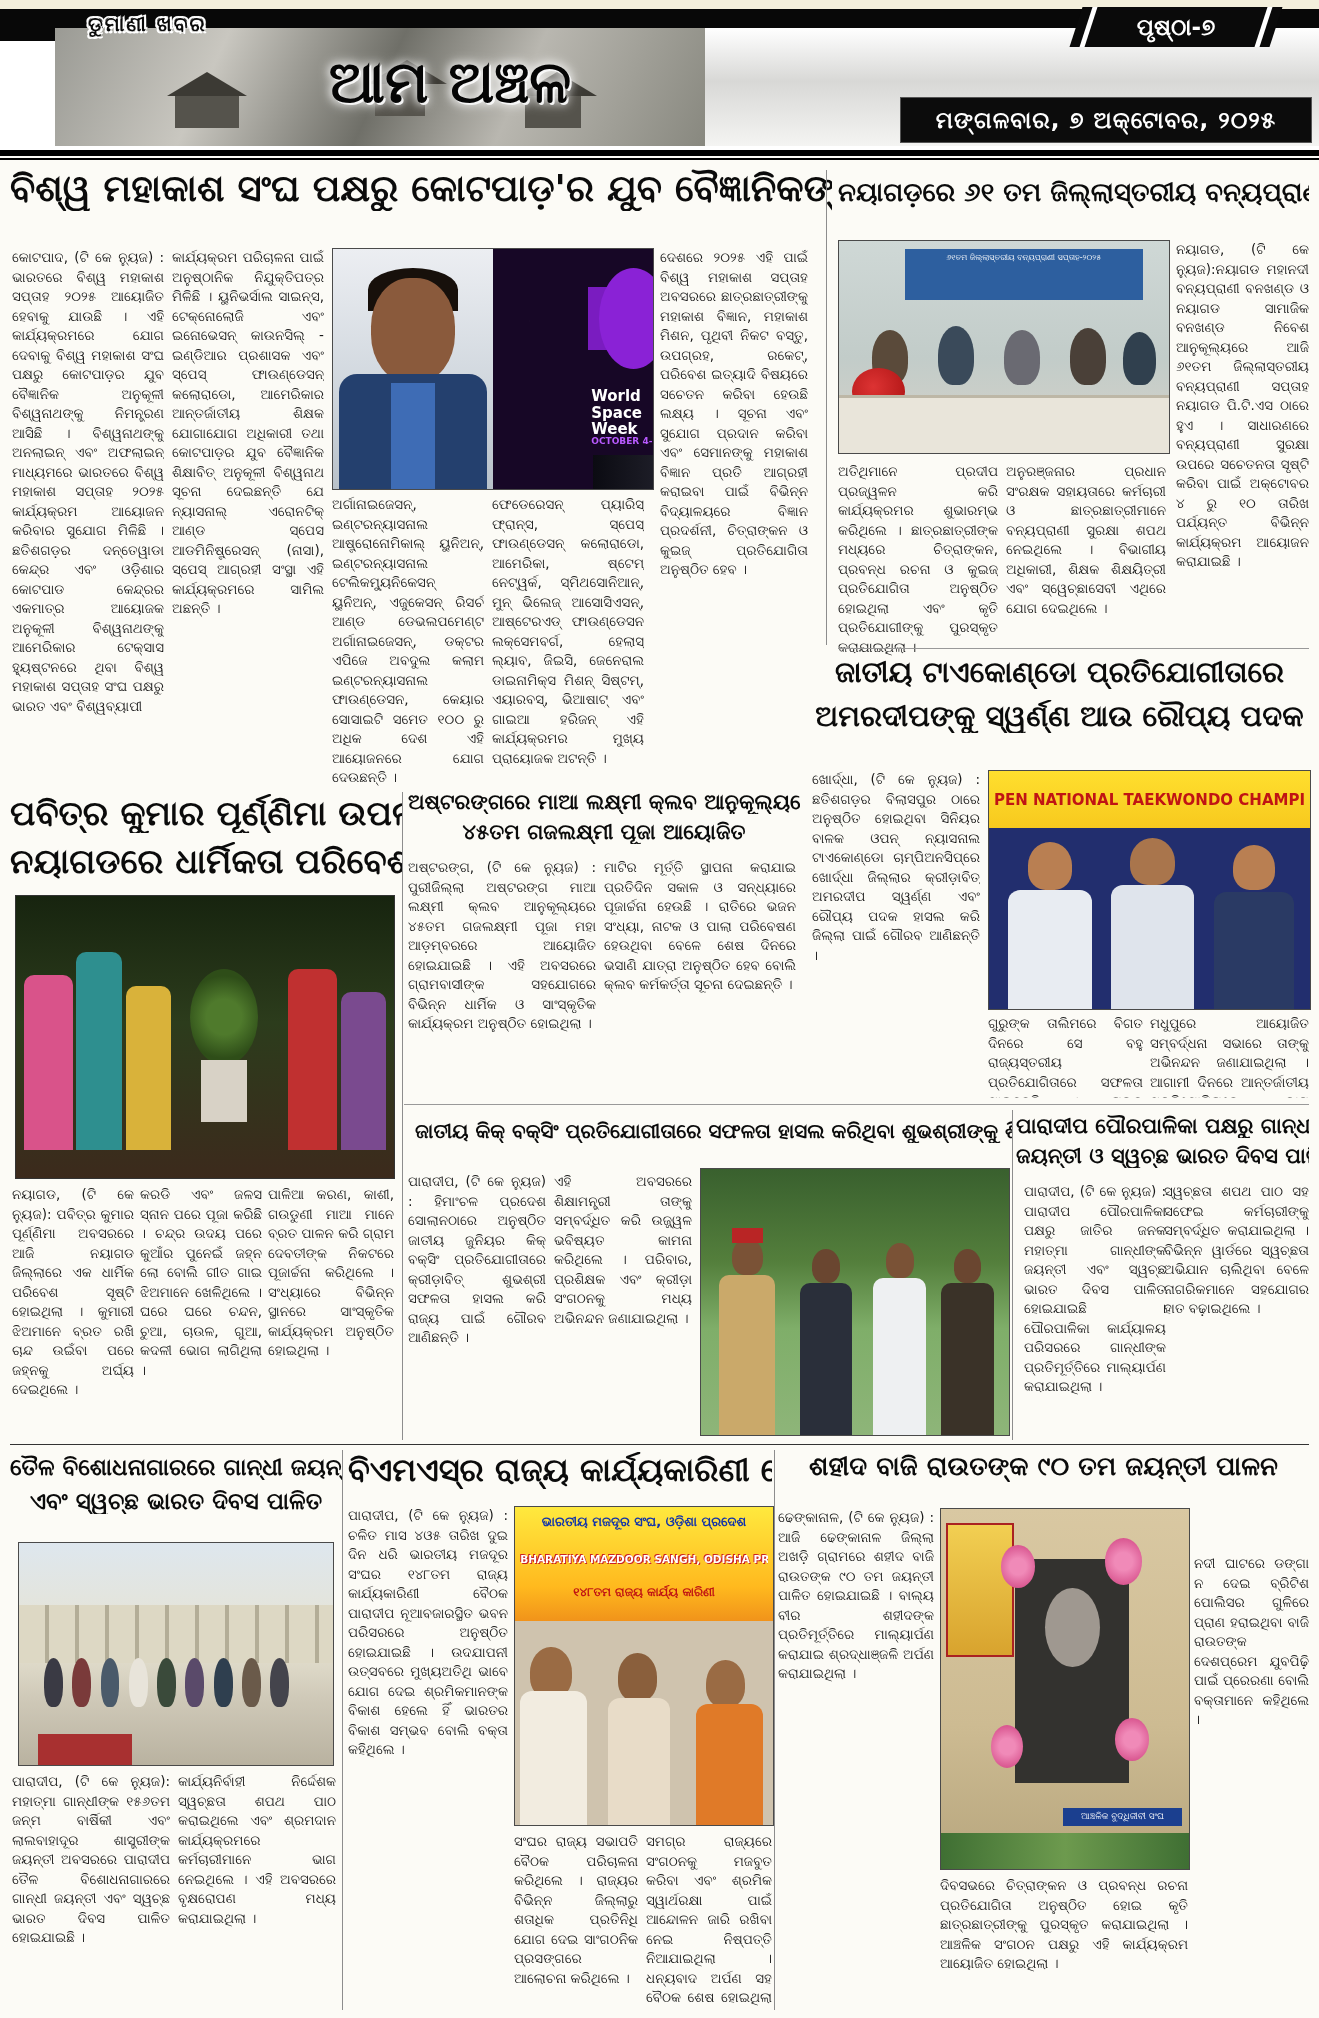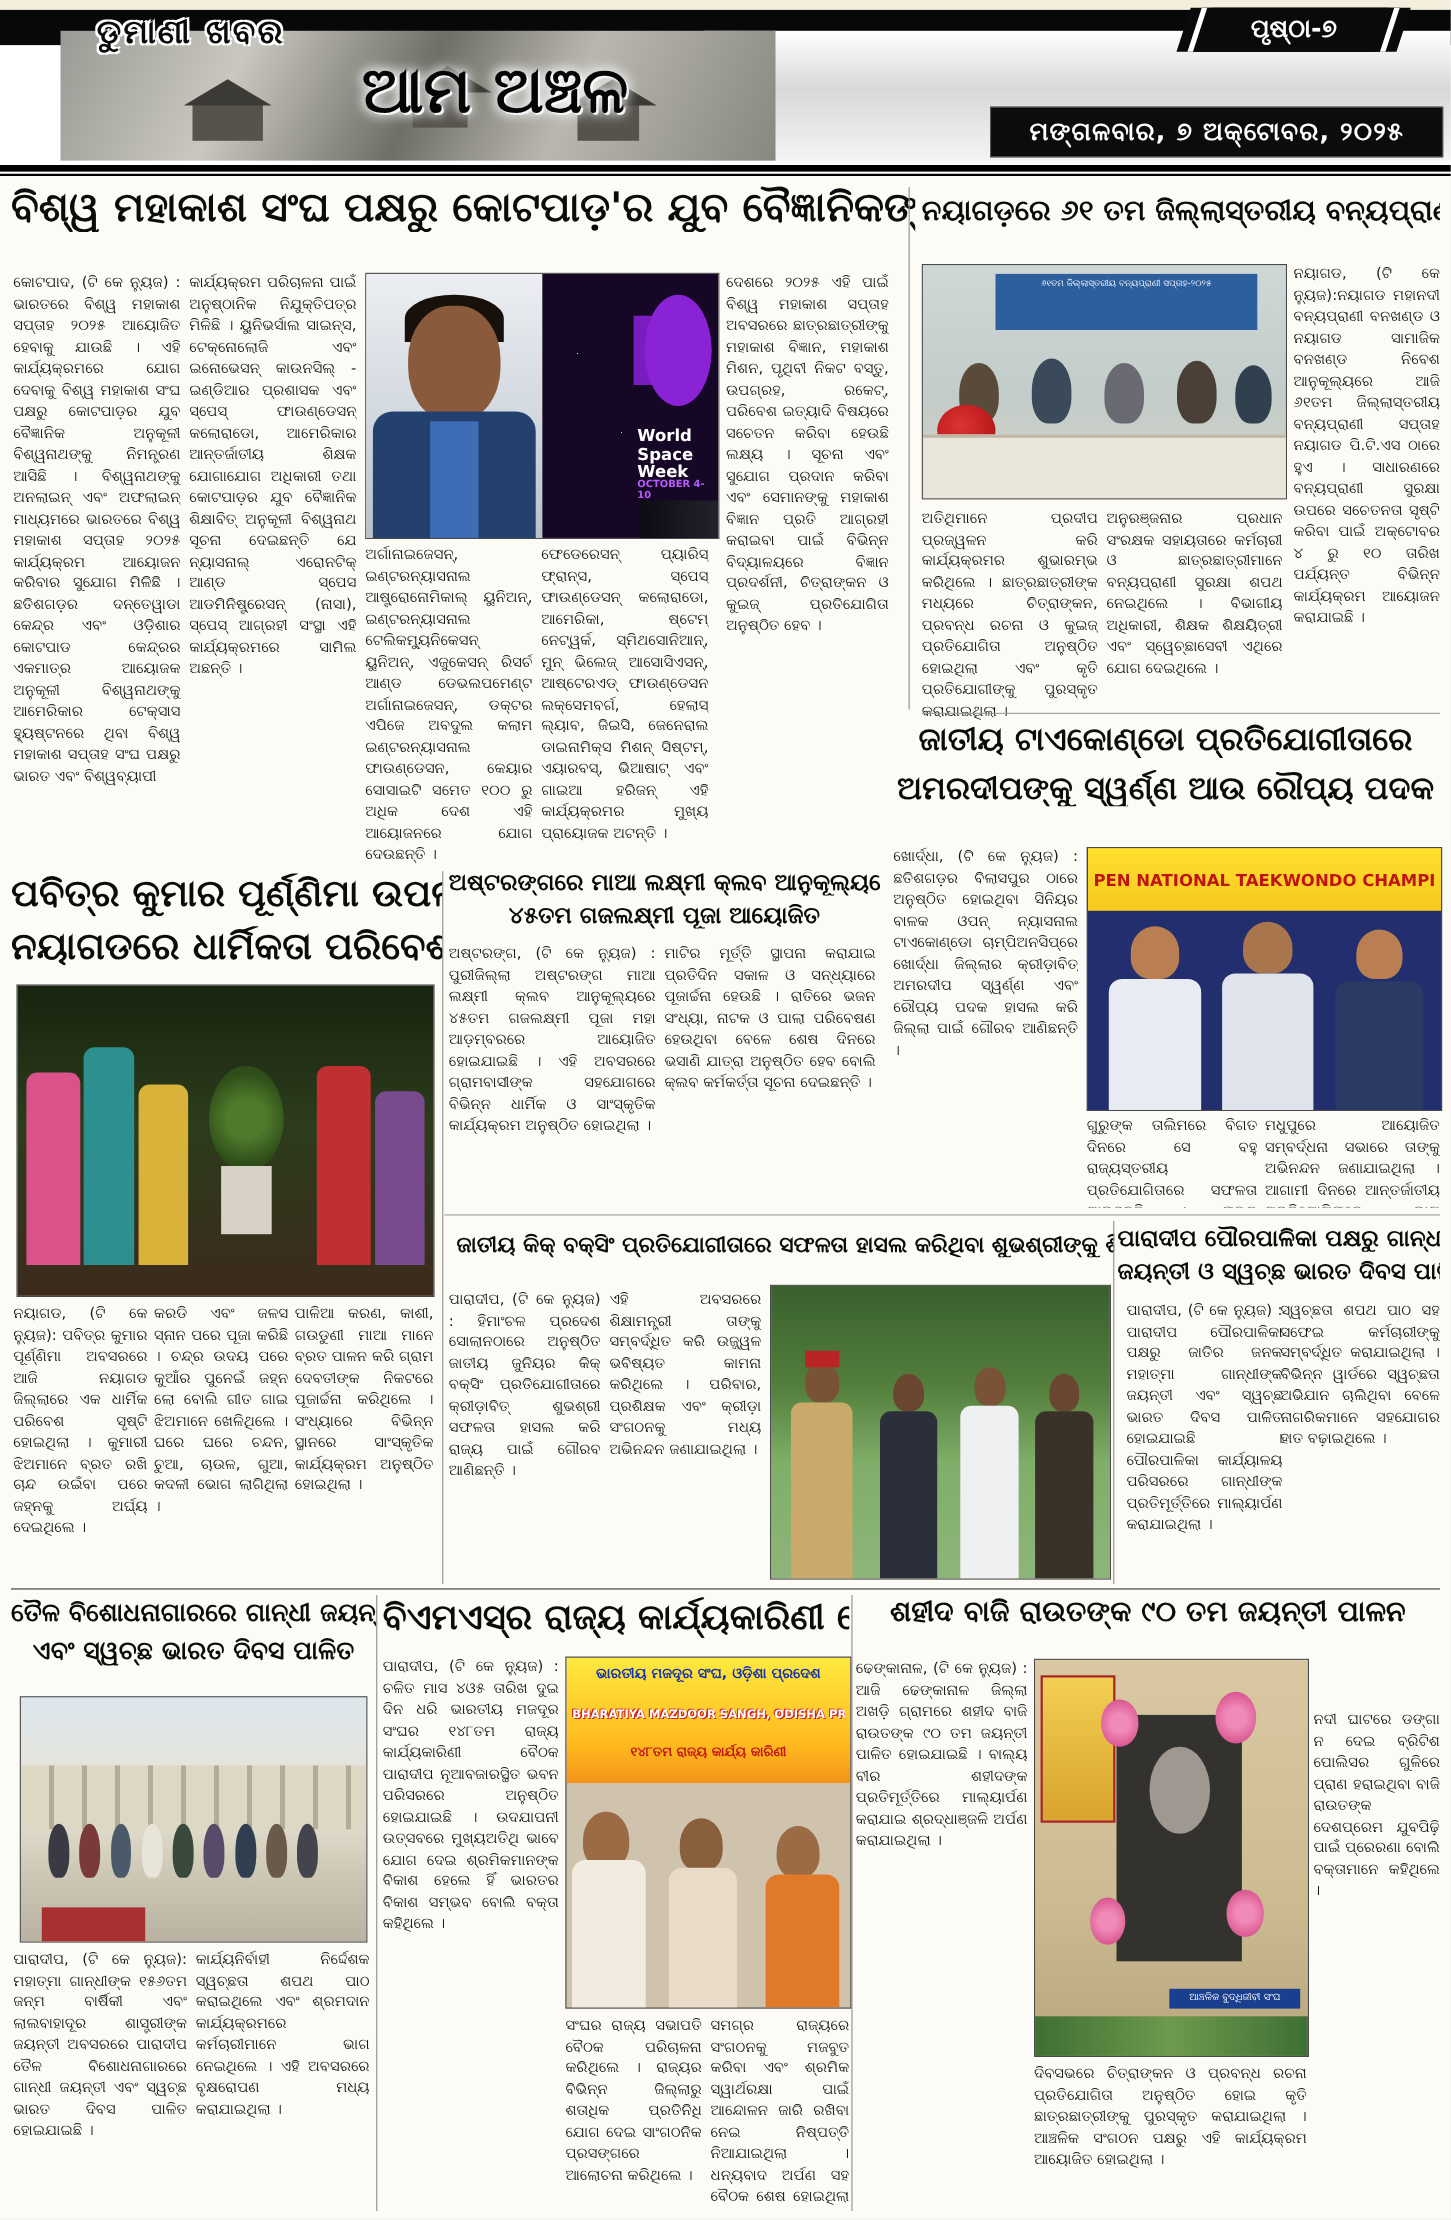--- a/index.html
+++ b/index.html
@@ -10,21 +10,21 @@
   #masthead:after{content:"";position:absolute;left:0;bottom:-10px;width:100%;height:2px;background:#000;}
   .m-topstrip{position:absolute;left:0;top:0;width:100%;height:9px;background:#f3efdc;}
   .m-blackband{position:absolute;left:0;top:9px;width:100%;height:32px;background:#080808;}
   .m-photo{position:absolute;left:55px;top:28px;width:650px;height:118px;
            background:linear-gradient(115deg,#9a9a94 0%,#c9c7c0 25%,#6f6f68 50%,#b9b7b0 70%,#88887f 100%);}
   .m-hut{position:absolute;bottom:18px;width:64px;height:34px;background:#55534c;}
   .m-hut:before{content:"";position:absolute;left:-8px;top:-22px;border-left:40px solid transparent;
                 border-right:40px solid transparent;border-bottom:24px solid #3c3a34;}
   .m-cloud{position:absolute;left:640px;top:28px;width:679px;height:118px;
            background:linear-gradient(180deg,#ffffff 0%,#d8d8d6 45%,#f4f4f2 100%);}
-  .paper-name{position:absolute;left:88px;top:12px;font-size:30px;font-weight:bold;color:#0a0a0a;letter-spacing:2px;
+  .paper-name{position:absolute;left:88px;top:12px;font-size:20px;font-weight:bold;color:#0a0a0a;letter-spacing:2px;
               text-shadow:-2px -2px 0 #fff,2px -2px 0 #fff,-2px 2px 0 #fff,2px 2px 0 #fff,0 0 3px #fff;}
   .section-title{position:absolute;left:300px;top:48px;width:300px;text-align:center;font-size:58px;font-weight:900;color:#050505;
                  text-shadow:0 0 10px #fff,0 0 14px #fff,2px 2px 0 #eee;}
   .page-badge{position:absolute;left:1086px;top:7px;width:170px;height:40px;background:#0a0a0a;transform:skewX(-18deg);
               display:flex;align-items:center;justify-content:center;border-left:5px solid #fff;border-right:5px solid #fff;
               box-shadow:-10px 0 0 #0a0a0a,10px 0 0 #0a0a0a;}
   .page-badge span{transform:skewX(18deg);color:#fff;font-size:23px;font-weight:bold;}
   .date-box{position:absolute;left:900px;top:97px;width:410px;height:44px;background:#0c0c0c;border:1px solid #555;
             display:flex;align-items:center;justify-content:center;color:#fff;font-size:23px;font-weight:bold;letter-spacing:1px;}
   
@@ -38,21 +38,21 @@
   
   .sp-left{position:absolute;left:0;top:0;width:50%;height:100%;background:linear-gradient(180deg,#eceef2 0%,#cfd6dd 60%,#b8c1c9 100%);}
   .sp-head{position:absolute;left:24%;top:12%;width:52%;height:44%;border-radius:46%;background:#8a5a3c;}
   .sp-hair{position:absolute;left:22%;top:8%;width:56%;height:18%;border-radius:50% 50% 0 0;background:#17100b;}
   .sp-suit{position:absolute;left:4%;top:52%;width:92%;height:48%;background:#24406e;border-radius:18px 18px 0 0;}
   .sp-shirt{position:absolute;left:36%;top:56%;width:28%;height:44%;background:#3e6cb5;}
   .sp-right{position:absolute;left:50%;top:0;width:50%;height:100%;background:#170726;
             background-image:radial-gradient(1px 1px at 20% 30%,#fff 50%,transparent 51%),
                              radial-gradient(1px 1px at 70% 15%,#fff 50%,transparent 51%),
                              radial-gradient(1px 1px at 45% 60%,#ddd 50%,transparent 51%),
-                             radial-gradient(1px 1px at 85% 45%,#eee 50%,transparent 51%);}
+                             radial-gradient(1px 1px at 85% 45%,#eee 50%,transparent 51%);padding-left:22px;}
   .sp-circle{position:absolute;left:58%;top:8%;width:38%;height:42%;border-radius:50%;background:#8a22d6;}
   .sp-sq{position:absolute;left:52%;top:16%;width:22%;height:26%;background:#7a1cc0;}
   .sp-title{position:absolute;left:54%;top:58%;width:44%;color:#fff;font-weight:bold;font-size:15px;line-height:1.1;}
   .sp-sub{position:absolute;left:54%;top:78%;width:44%;color:#b95aff;font-size:9px;font-weight:bold;}
   .sp-astro{position:absolute;left:55%;top:86%;width:45%;height:14%;background:linear-gradient(90deg,#0b0b12,#23232e);}
   
   .wl{background:linear-gradient(180deg,#cfd8d6 0%,#c2ccc9 55%,#d6d2c8 100%);}
   .wl-banner{position:absolute;left:20%;top:4%;width:72%;height:22%;background:#2d5f9f;color:#fff;
              font-size:8px;line-height:1.3;text-align:center;padding-top:4px;}
   .wl-table{position:absolute;left:0;bottom:0;width:100%;height:26%;background:#e9e5da;border-top:3px solid #bdb7a6;}

